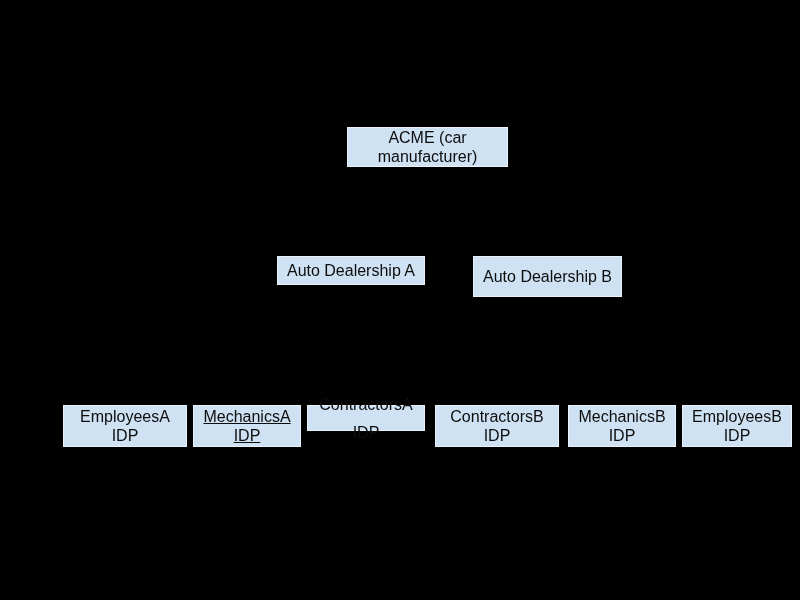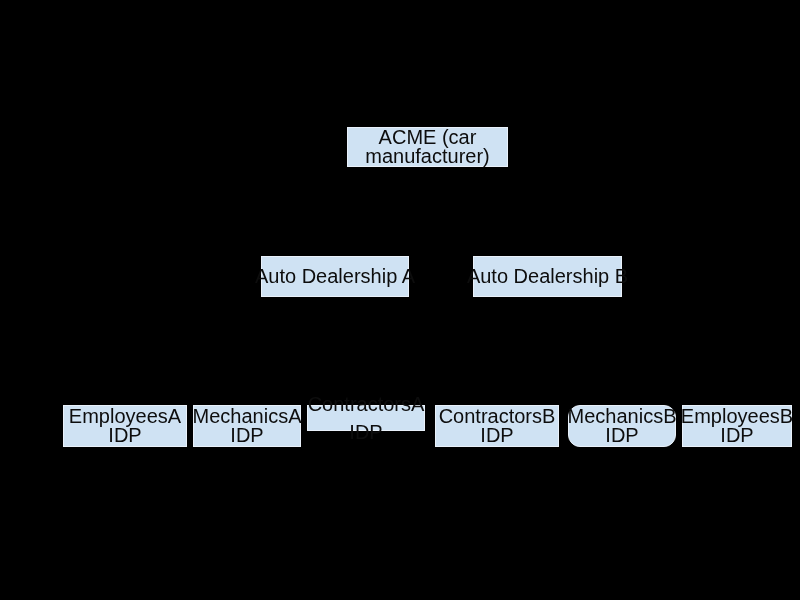--- a/index.html
+++ b/index.html
@@ -19,35 +19,35 @@
     position: absolute;
     background: #cfe2f3;
     border: 1px solid #e9f1fa;
     box-sizing: border-box;
     display: flex;
     flex-direction: column;
     align-items: center;
     justify-content: center;
     text-align: center;
     color: #0d0d0d;
-    font-size: 20px;
+    font-size: 16px;
     line-height: 19px;
     white-space: nowrap;
   }
   
   .node-acme          { left: 347px; top: 127px; width: 161px; height: 40px; }
   
-  .node-dealership-a  { left: 261px; top: 256px; width: 148px; height: 41px; }
+  .node-dealership-a  { left: 277px; top: 256px; width: 148px; height: 29px; }
   .node-dealership-b  { left: 455px; top: 256px; width: 149px; height: 41px; margin-left: 18px; }
   
   .node-employees-a   { left: 63px;  top: 405px; width: 124px; height: 42px; align-items: center; }
-  .node-mechanics-a   { left: 193px; top: 405px; width: 108px; height: 42px; }
+  .node-mechanics-a   { left: 193px; top: 405px; width: 108px; height: 42px; text-decoration: underline; }
   .node-contractors-a { left: 307px; top: 405px; width: 118px; height: 26px; gap: 9px; }
   .node-contractors-b { left: 435px; top: 405px; width: 124px; height: 42px; text-align: right; }
-  .node-mechanics-b   { left: 568px; top: 405px; width: 108px; height: 42px; border-radius: 12px; }
+  .node-mechanics-b   { left: 568px; top: 405px; width: 108px; height: 42px; }
   .node-employees-b   { left: 682px; top: 405px; width: 110px; height: 42px; }
 </style>
 </head>
 <body>
 
 <div class="canvas">
 
   <div class="node node-acme">
     <div>ACME (car</div>
     <div>manufacturer)</div>

